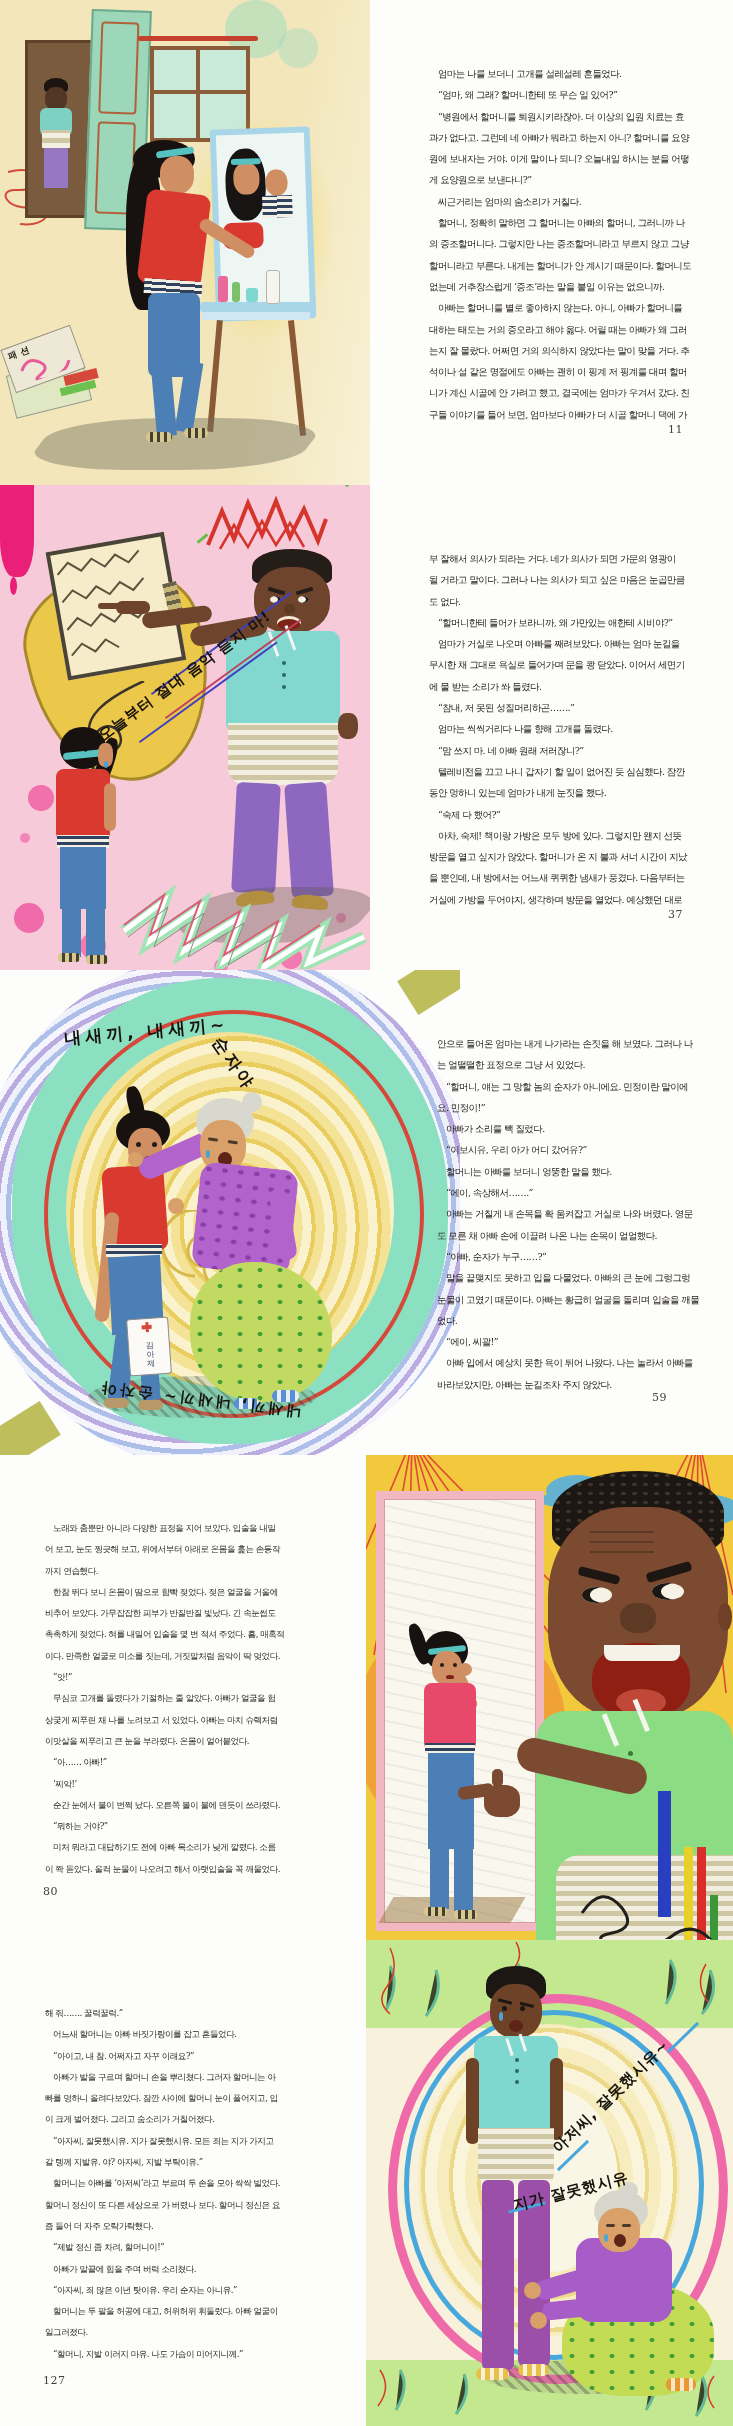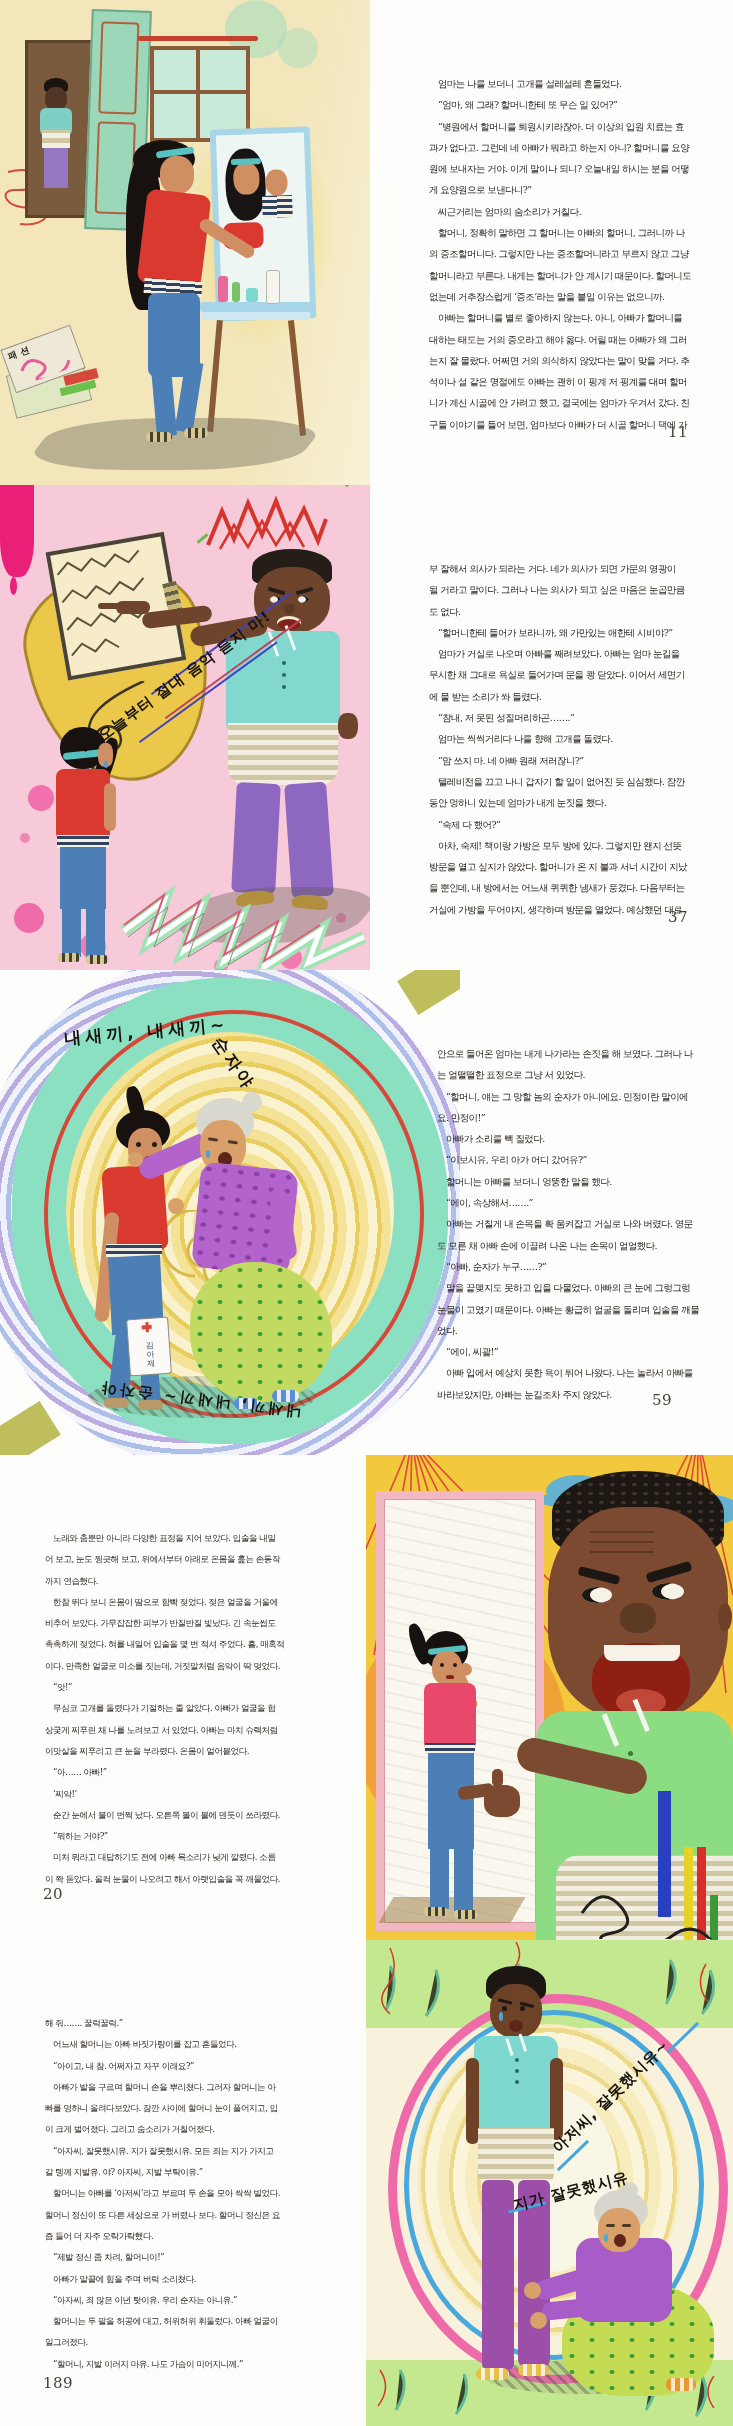--- a/index.html
+++ b/index.html
@@ -1,23 +1,23 @@
 <!DOCTYPE html>
 <html><head>
 <meta charset="utf-8">
 <style>
   html,body{margin:0;padding:0;background:#fff}
   body{font-family:"DejaVu Serif","Liberation Serif",serif}
   #book{position:relative;width:733px;height:2426px;background:#fdfdfb;overflow:hidden}
   .spread{position:relative;width:733px;height:485px;overflow:hidden;background:#fdfdfb}
   .a{position:absolute}
-  .tcol{position:absolute;top:73px;color:#28251f;white-space:pre;line-height:21.3px;overflow:hidden}
+  .tcol{position:absolute;top:63px;color:#28251f;white-space:pre;line-height:21.3px;overflow:hidden}
   .tcol.r{left:429px;width:304px;font-size:9.5px;letter-spacing:-0.6px}
   .tcol.l{left:45px;width:253px;font-size:8.6px;letter-spacing:-0.5px}
-  .pn{position:absolute;font-size:15px;color:#45413a;letter-spacing:.5px}
+  .pn{position:absolute;font-size:11px;color:#45413a;letter-spacing:.5px}
   .hand{position:absolute;font-family:"DejaVu Sans","Liberation Sans",sans-serif;font-weight:bold;color:#17130e;white-space:nowrap}
   .stripesH{background:repeating-linear-gradient(0deg,#f3efe0 0 5px,#cfc7a4 5px 10px)}
   .stripesNavy{background:repeating-linear-gradient(0deg,#f2efe4 0 3px,#31425e 3px 6px)}
 </style>
 </head>
 <body>
 
 <div id="book">
 
   <section class="spread">
@@ -207,21 +207,21 @@
       <span class="hand" style="left:64px;top:50px;font-size:17px;letter-spacing:4px;transform:rotate(-5deg)">내새끼, 내새끼~</span>
       <span class="hand" style="left:226px;top:62px;font-size:17px;letter-spacing:3px;transform:rotate(55deg);transform-origin:left top">순자야</span>
       <span class="hand" style="left:70px;top:420px;width:260px;text-align:center;font-size:15px;letter-spacing:3px;transform:rotate(187deg)">내새끼, 내새끼~ 순자야</span>
     </div>
     <div class="tcol r" style="left:437px;width:296px"><div>안으로 들어온 엄마는 내게 나가라는 손짓을 해 보였다. 그러나 나</div><div>는 얼떨떨한 표정으로 그냥 서 있었다.</div><div>　“할머니, 얘는 그 망할 놈의 순자가 아니에요. 민정이란 말이에</div><div>요. 민정이!”</div><div>　아빠가 소리를 빽 질렀다.</div><div>　“이보시유, 우리 아가 어디 갔어유?”</div><div>　할머니는 아빠를 보더니 엉뚱한 말을 했다.</div><div>　“에이, 속상해서…….”</div><div>　아빠는 거칠게 내 손목을 확 움켜잡고 거실로 나와 버렸다. 영문</div><div>도 모른 채 아빠 손에 이끌려 나온 나는 손목이 얼얼했다.</div><div>　“아빠, 순자가 누구……?”</div><div>　말을 끝맺지도 못하고 입을 다물었다. 아빠의 큰 눈에 그렁그렁</div><div>눈물이 고였기 때문이다. 아빠는 황급히 얼굴을 돌리며 입술을 깨물</div><div>었다.</div><div>　“에이, 씨괄!”</div><div>　아빠 입에서 예상치 못한 욕이 튀어 나왔다. 나는 놀라서 아빠를</div><div>바라보았지만, 아빠는 눈길조차 주지 않았다.</div></div>
     <div class="pn" style="left:652px;top:421px">59</div>
   </section>
 
   <section class="spread">
     <div class="tcol l"><div>　노래와 춤뿐만 아니라 다양한 표정을 지어 보았다. 입술을 내밀</div><div>어 보고, 눈도 찡긋해 보고, 위에서부터 아래로 온몸을 훑는 손동작</div><div>까지 연습했다.</div><div>　한참 뛰다 보니 온몸이 땀으로 함빡 젖었다. 젖은 얼굴을 거울에</div><div>비추어 보았다. 가무잡잡한 피부가 반질반질 빛났다. 긴 속눈썹도</div><div>촉촉하게 젖었다. 혀를 내밀어 입술을 몇 번 적셔 주었다. 흠, 매혹적</div><div>이다. 만족한 얼굴로 미소를 짓는데, 거짓말처럼 음악이 딱 멎었다.</div><div>　“앗!”</div><div>　무심코 고개를 돌렸다가 기절하는 줄 알았다. 아빠가 얼굴을 험</div><div>상궂게 찌푸린 채 나를 노려보고 서 있었다. 아빠는 마치 슈렉처럼</div><div>이맛살을 찌푸리고 큰 눈을 부라렸다. 온몸이 얼어붙었다.</div><div>　“아…… 아빠!”</div><div>　‘찌악!’</div><div>　순간 눈에서 불이 번쩍 났다. 오른쪽 볼이 불에 덴듯이 쓰라렸다.</div><div>　“뭐하는 거야?”</div><div>　미처 뭐라고 대답하기도 전에 아빠 목소리가 낮게 깔렸다. 소름</div><div>이 쫙 돋았다. 울컥 눈물이 나오려고 해서 아랫입술을 꼭 깨물었다.</div></div>
-    <div class="pn" style="left:43px;top:430px">20</div>
+    <div class="pn" style="left:43px;top:430px">80</div>
     <div class="a" style="left:366px;top:0;width:367px;height:485px;background:#f2c93c;overflow:hidden">
       <svg class="a" style="left:0;top:0" width="367" height="250" viewBox="0 0 367 250">
           <g stroke="#e04838" stroke-width="1.6" fill="none">
             <path d="M46,-16 L-24,150 M46,-16 L8,200 M46,-16 L40,240 M46,-16 L84,244 M46,-16 L124,236 M46,-16 L164,224 M46,-16 L204,208 M46,-16 L244,188"></path>
             <path d="M332,-20 L238,160 M332,-20 L268,192 M332,-20 L298,216 M332,-20 L330,232 M332,-20 L360,238 M332,-20 L367,140"></path>
           </g>
         </svg>
       <div class="a" style="left:78px;top:52px;width:60px;height:30px;background:#55b0e0;border-radius:50%;box-shadow:-16px 8px 0 -8px #55b0e0,16px 9px 0 -9px #55b0e0;opacity:.9"></div>
       <div class="a" style="left:180px;top:20px;width:62px;height:32px;background:#55b0e0;border-radius:50%;box-shadow:-16px 9px 0 -9px #55b0e0,17px 9px 0 -9px #55b0e0;opacity:.9"></div>
       <div class="a" style="left:318px;top:40px;width:56px;height:30px;background:#55b0e0;border-radius:50%;box-shadow:-14px 8px 0 -8px #55b0e0;opacity:.9"></div>
@@ -270,21 +270,21 @@
       <div class="a" style="left:331px;top:392px;width:9px;height:94px;background:#d83028"></div>
       <div class="a" style="left:344px;top:440px;width:8px;height:46px;background:#3a9838"></div>
       <svg class="a" style="left:206px;top:418px" width="156" height="66" viewBox="0 0 156 66">
           <path d="M10,40 q20,-30 40,-5 q15,20 -10,25 q-25,5 5,13 q30,8 55,-10 q20,-15 38,3 q12,12 14,0" fill="none" stroke="#22201c" stroke-width="3"></path>
         </svg>
     </div>
   </section>
 
   <section class="spread" style="height:486px">
     <div class="tcol l"><div>해 줘……. 꿀럭꿀럭.”</div><div>　어느새 할머니는 아빠 바짓가랑이를 잡고 흔들었다.</div><div>　“아이고, 내 참. 어쩌자고 자꾸 이래요?”</div><div>　아빠가 발을 구르며 할머니 손을 뿌리쳤다. 그러자 할머니는 아</div><div>빠를 멍하니 올려다보았다. 잠깐 사이에 할머니 눈이 풀어지고, 입</div><div>이 크게 벌어졌다. 그리고 숨소리가 거칠어졌다.</div><div>　“아자씨, 잘못했시유. 지가 잘못했시유. 모든 죄는 지가 가지고</div><div>갈 텡께 지발유. 야? 아자씨, 지발 부탁이유.”</div><div>　할머니는 아빠를 ‘아저씨’라고 부르며 두 손을 모아 싹싹 빌었다.</div><div>할머니 정신이 또 다른 세상으로 가 버렸나 보다. 할머니 정신은 요</div><div>즘 들어 더 자주 오락가락했다.</div><div>　“제발 정신 좀 차려, 할머니이!”</div><div>　아빠가 말끝에 힘을 주며 버럭 소리쳤다.</div><div>　“아자씨, 죄 많은 이년 탓이유. 우리 순자는 아니유.”</div><div>　할머니는 두 팔을 허공에 대고, 허위허위 휘둘렀다. 아빠 얼굴이</div><div>일그러졌다.</div><div>　“할머니, 지발 이러지 마유. 나도 가슴이 미어지니께.”</div></div>
-    <div class="pn" style="left:43px;top:434px">189</div>
+    <div class="pn" style="left:43px;top:434px">127</div>
     <div class="a" style="left:366px;top:0;width:367px;height:486px;background:#f8f2dc;overflow:hidden">
       <div class="a" style="left:0;top:0;width:367px;height:88px;background:#c4e890"></div>
       <div class="a" style="left:0;top:420px;width:367px;height:66px;background:#c4e890"></div>
       <svg class="a" style="left:0;top:0" width="367" height="486" viewBox="0 0 367 486">
           <g stroke="#3aa89a" stroke-width="3" opacity=".7">
             <path d="M20,70 q14,-26 4,-44 M60,76 q18,-22 10,-46 M300,64 q16,-26 4,-44 M336,74 q18,-20 8,-44 M150,60 q12,-20 2,-36"></path>
             <path d="M30,470 q14,-24 4,-40 M90,474 q16,-20 8,-40 M280,470 q16,-24 6,-42 M330,476 q16,-20 6,-40"></path>
           </g>
           <g stroke="#d6382a" stroke-width="1.5" fill="none">
             <path d="M24,8 q10,22 -4,40 q-10,14 4,26 M340,24 q-12,20 2,38 M14,430 q12,18 -2,36 M348,436 q-12,16 0,32 M150,2 q8,14 -2,26"></path>

